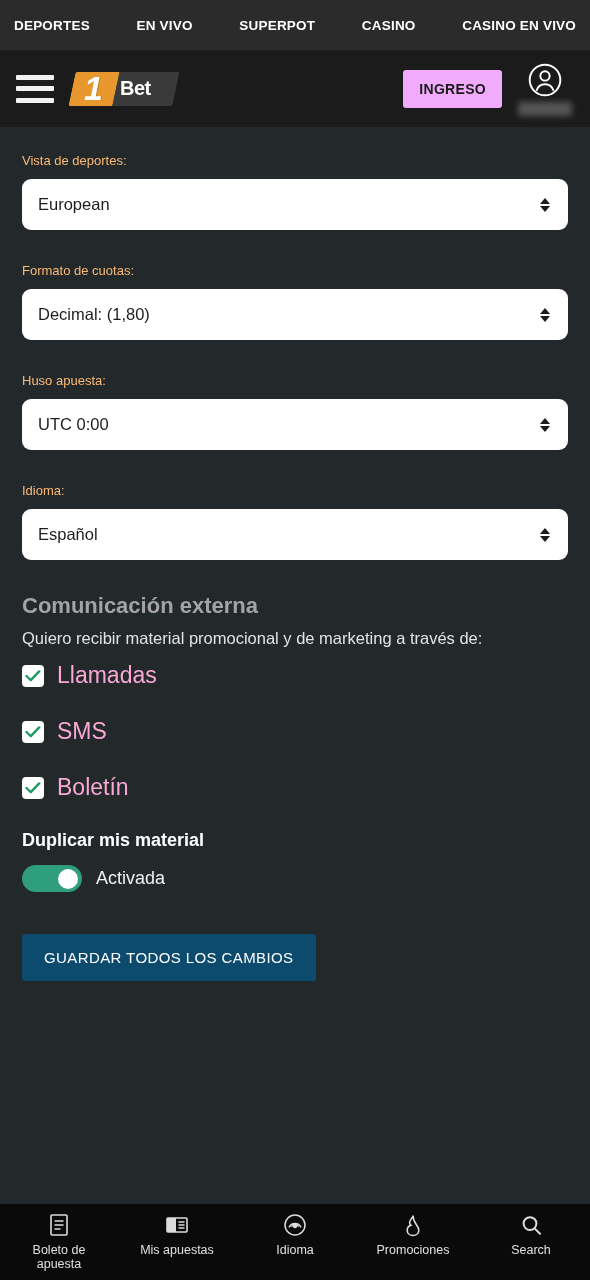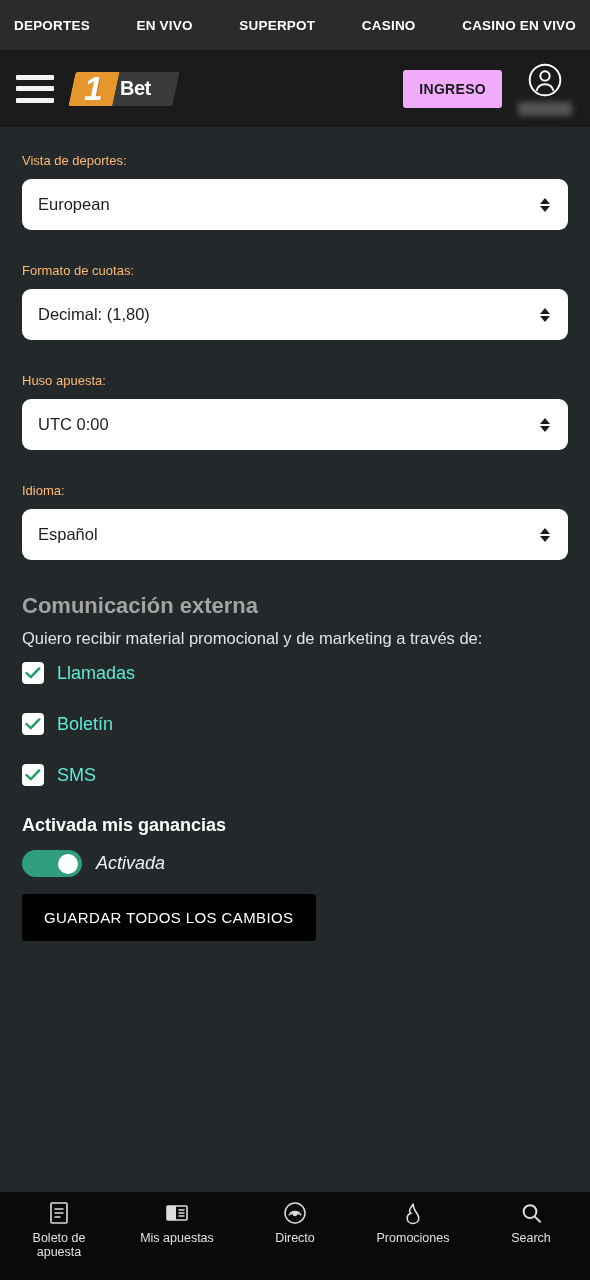--- a/index.html
+++ b/index.html
@@ -183,65 +183,64 @@
   }
   .checkbox {
     width: 22px; height: 22px;
     background: #ffffff;
     border-radius: 4px;
     position: relative;
     flex: 0 0 auto;
   }
   .checkbox svg { position: absolute; left: 3px; top: 4px; }
   .check-label {
-    font-size: 18px;
-    color: #5eead4;
+    font-size: 23px;
+    color: #f9a8d4;
   }
   .toggle-title {
     font-size: 18px; font-weight: bold; color: #ffffff;
     margin: 8px 0 14px 0;
   }
   .toggle-row {
     display: flex; align-items: center; gap: 14px;
-    margin-bottom: 17px;
-    font-style: italic;
+    margin-bottom: 42px;
   }
   .toggle {
     width: 60px; height: 27px;
     background: #2f9e7d;
     border-radius: 14px;
     position: relative;
     cursor: pointer;
     flex: 0 0 auto;
   }
   .toggle .knob {
     position: absolute;
     right: 4px; top: 3.5px;
     width: 20px; height: 20px;
     background: #ffffff;
     border-radius: 50%;
   }
   .toggle-label { font-size: 18px; color: #f0f0f0; }
   .save-btn {
-    background: #000000;
+    background: #0c4a6e;
     color: #ffffff;
     border: none;
     border-radius: 3px;
     font-size: 15px;
     letter-spacing: 0.4px;
     padding: 15px 22px;
     cursor: pointer;
     font-family: "Liberation Sans", sans-serif;
   }
 
   
   .bottomnav {
     position: absolute;
     left: 0; bottom: 0;
-    width: 590px; height: 88px;
+    width: 590px; height: 76px;
     background: #0a0a0a;
     display: flex;
     align-items: flex-start;
     padding-top: 8px;
     box-sizing: border-box;
   }
   .bnav-item {
     flex: 1 1 0;
     display: flex; flex-direction: column;
     align-items: center;
@@ -358,33 +357,33 @@
     </span>
     <span class="check-label">Llamadas</span>
   </div>
 
   <div class="check-row">
     <span class="checkbox">
       <svg width="16" height="14" viewBox="0 0 16 14">
         <path d="M1.5 7 L5.8 11.2 L14.2 2.4" stroke="#1f9d63" stroke-width="2.4" fill="none" stroke-linecap="round" stroke-linejoin="round"></path>
       </svg>
     </span>
-    <span class="check-label">Boletín</span>
+    <span class="check-label">SMS</span>
   </div>
 
   <div class="check-row">
     <span class="checkbox">
       <svg width="16" height="14" viewBox="0 0 16 14">
         <path d="M1.5 7 L5.8 11.2 L14.2 2.4" stroke="#1f9d63" stroke-width="2.4" fill="none" stroke-linecap="round" stroke-linejoin="round"></path>
       </svg>
     </span>
-    <span class="check-label">SMS</span>
-  </div>
-
-  <div class="toggle-title">Activada mis ganancias</div>
+    <span class="check-label">Boletín</span>
+  </div>
+
+  <div class="toggle-title">Duplicar mis material</div>
   <div class="toggle-row">
     <span class="toggle">
       <span class="knob"></span>
     </span>
     <span class="toggle-label">Activada</span>
   </div>
 
   <button class="save-btn">GUARDAR TODOS LOS CAMBIOS</button>
 </div>
 
@@ -413,21 +412,21 @@
 
   <div class="bnav-item">
     <span class="bnav-icon">
       <svg width="24" height="24" viewBox="0 0 24 24" fill="none" stroke="#dcdcdc" stroke-width="1.5">
         <circle cx="12" cy="12" r="10"></circle>
         <circle cx="12" cy="13" r="2.2" fill="#dcdcdc" stroke="none"></circle>
         <path d="M8.4 13.6a4 4 0 0 1 7.2 0"></path>
         <path d="M6 14.4a6.6 6.6 0 0 1 12 0"></path>
       </svg>
     </span>
-    <span class="bnav-label">Directo</span>
+    <span class="bnav-label">Idioma</span>
   </div>
 
   <div class="bnav-item">
     <span class="bnav-icon">
       <svg width="22" height="24" viewBox="0 0 22 24" fill="none" stroke="#dcdcdc" stroke-width="1.6">
         <path d="M11 2.5c0 3-3.4 3.6-3.4 7 0 1.2.6 2.2 1.4 2.8C6.8 13 5.2 15 5.2 17.2c0 3.1 2.6 5.3 5.8 5.3s5.8-2.2 5.8-5.3c0-4.6-5.8-7.1-5.8-14.7z"></path>
       </svg>
     </span>
     <span class="bnav-label">Promociones</span>
   </div>

